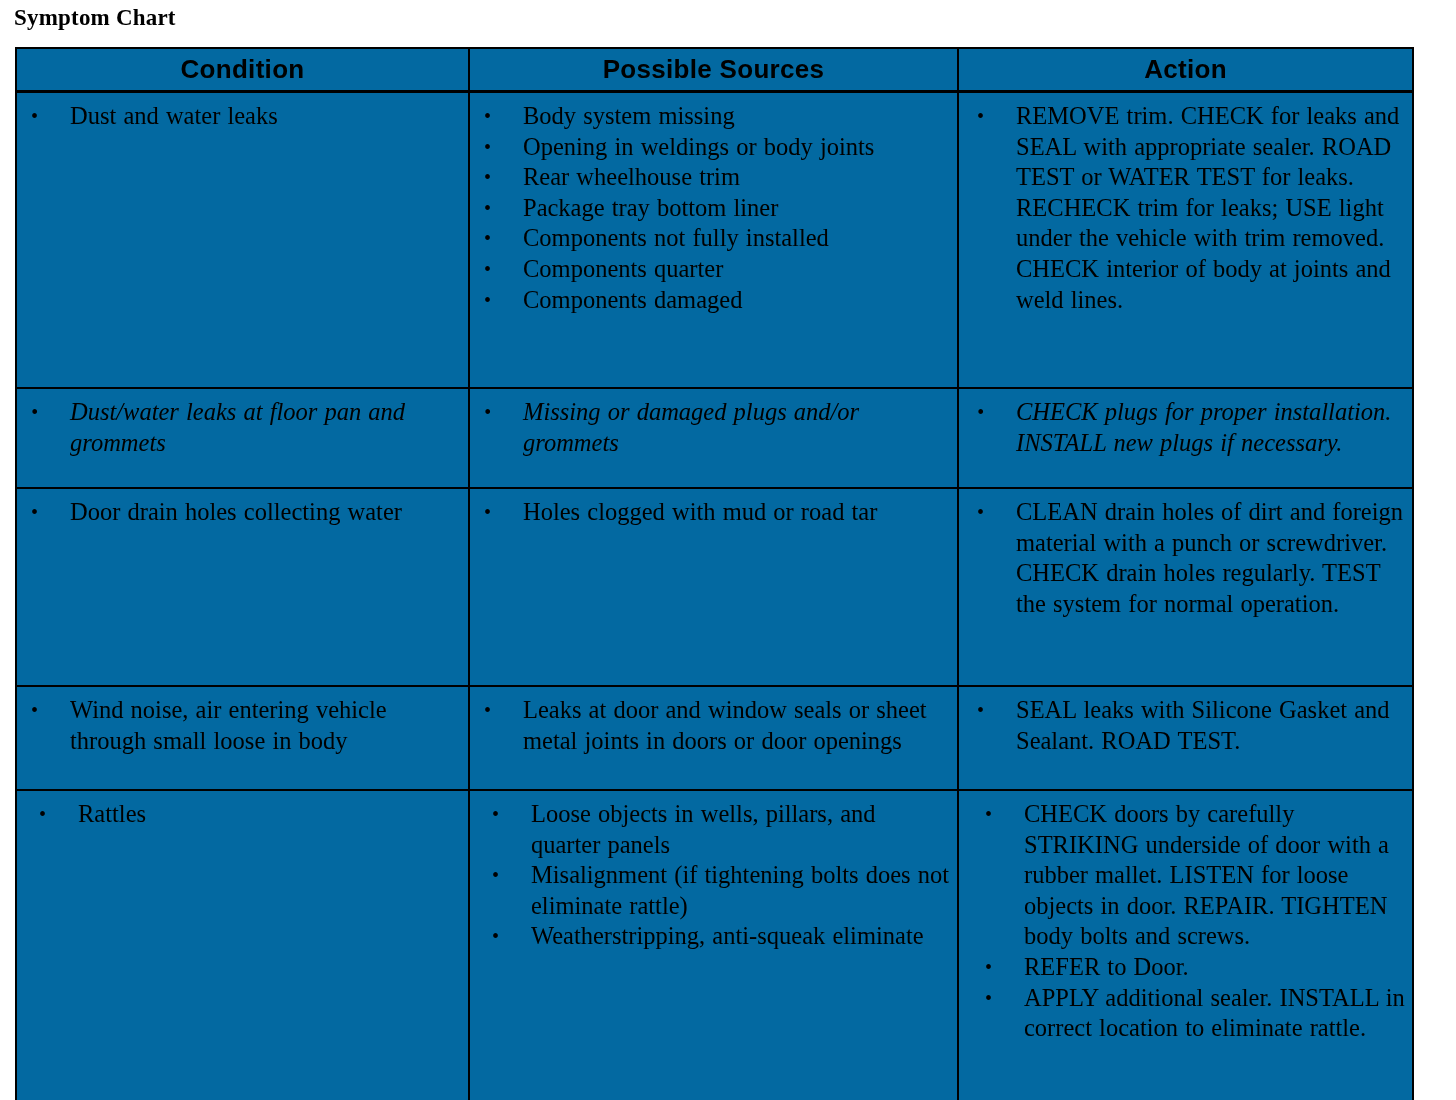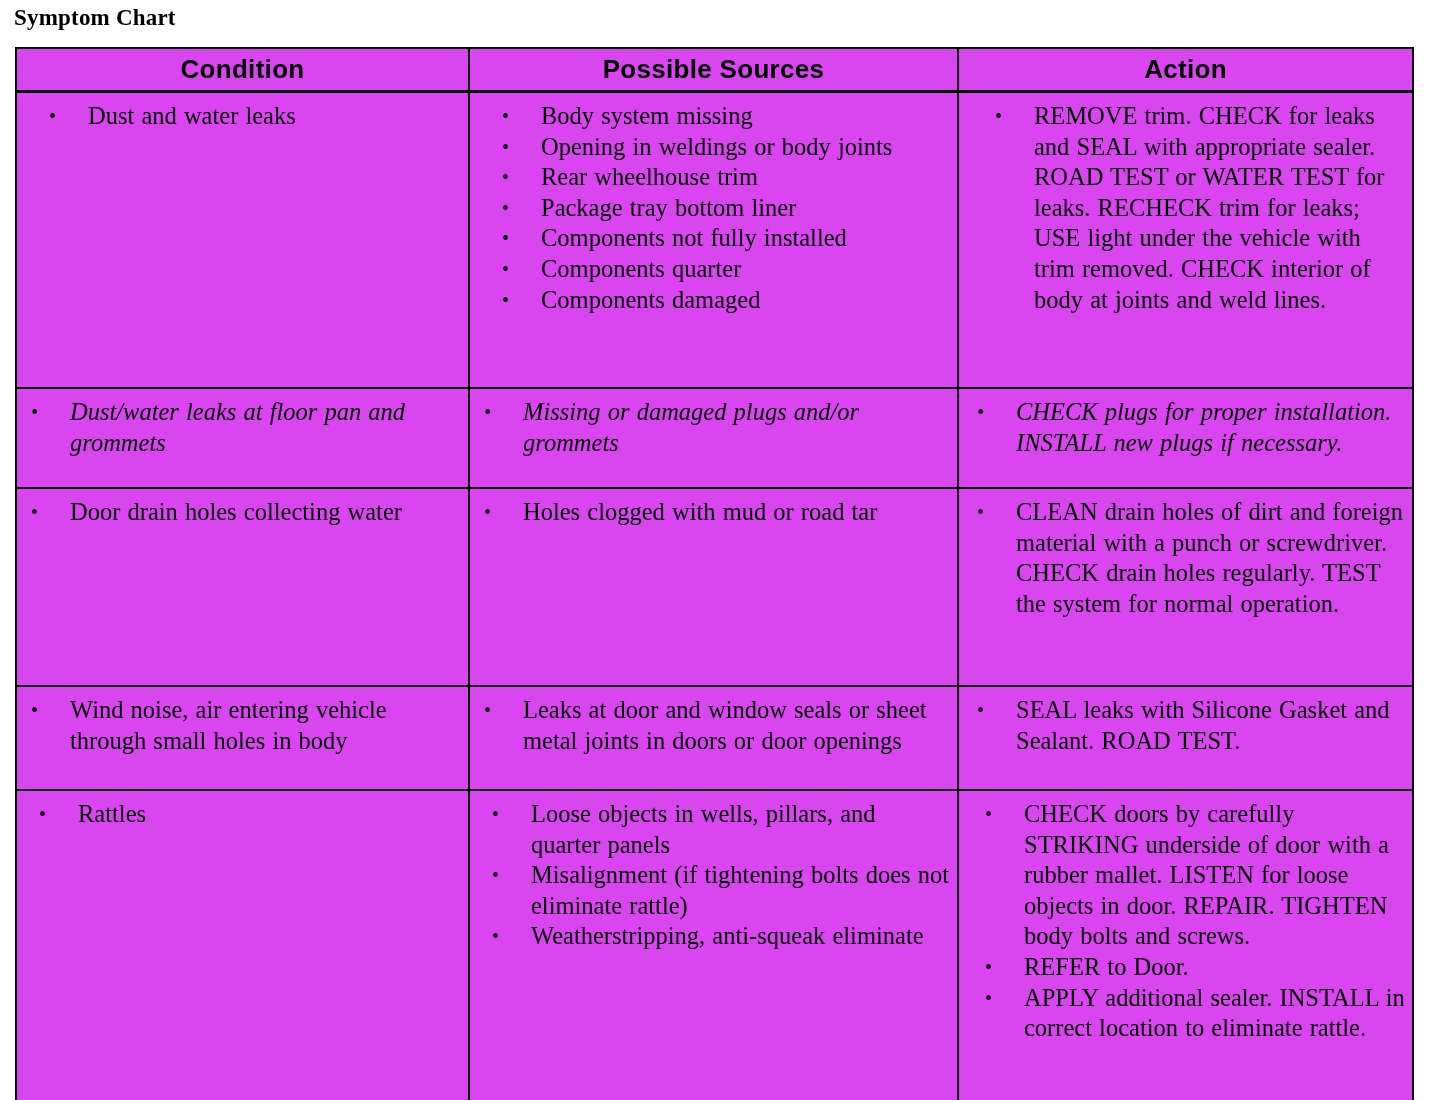--- a/index.html
+++ b/index.html
@@ -42,21 +42,21 @@
     width: 1399px;
     border-collapse: collapse;
     table-layout: fixed;
   }
 
   .symptom-table td,
   .symptom-table th {
     border: 2px solid #000000;
     vertical-align: top;
     padding: 0;
-    background: #d946ef;
+    background: #0369a1;
   }
 
   .symptom-table thead th {
     border-bottom-width: 3px;
     height: 41px;
     text-align: center;
     vertical-align: middle;
     font-family: "Liberation Sans", "DejaVu Sans", sans-serif;
     font-weight: bold;
     font-size: 26px;
@@ -90,21 +90,21 @@
   ul.bullets > li::before {
     content: "\2022";
     position: absolute;
     left: 14px;
     top: 0;
     font-size: 20px;
     line-height: 30.6px;
   }
 
   
-  tr.row-1 td .cell { min-height: 276px; padding-left: 18px; }
+  tr.row-1 td .cell { min-height: 276px; }
   tr.row-2 td .cell { min-height: 80px; font-style: italic;  }
   tr.row-3 td .cell { min-height: 178px; }
   tr.row-4 td .cell { min-height: 84px;  }
   tr.row-5 td .cell { min-height: 292px; padding-left: 8px; }
 
   
   td.col-action .cell ul.bullets > li { padding-left: 57px; }
   td.col-action .cell ul.bullets > li::before { left: 18px; }
 </style>
 </head>
@@ -204,21 +204,21 @@
               <li>CLEAN drain holes of dirt and foreign material with a punch or screwdriver. CHECK drain holes regularly. TEST the system for normal operation.</li>
             </ul>
           </div>
         </td>
       </tr>
 
       <tr class="row-4">
         <td>
           <div class="cell">
             <ul class="bullets">
-              <li>Wind noise, air entering vehicle through small holes in body</li>
+              <li>Wind noise, air entering vehicle through small loose in body</li>
             </ul>
           </div>
         </td>
         <td>
           <div class="cell">
             <ul class="bullets">
               <li>Leaks at door and window seals or sheet metal joints in doors or door openings</li>
             </ul>
           </div>
         </td>

